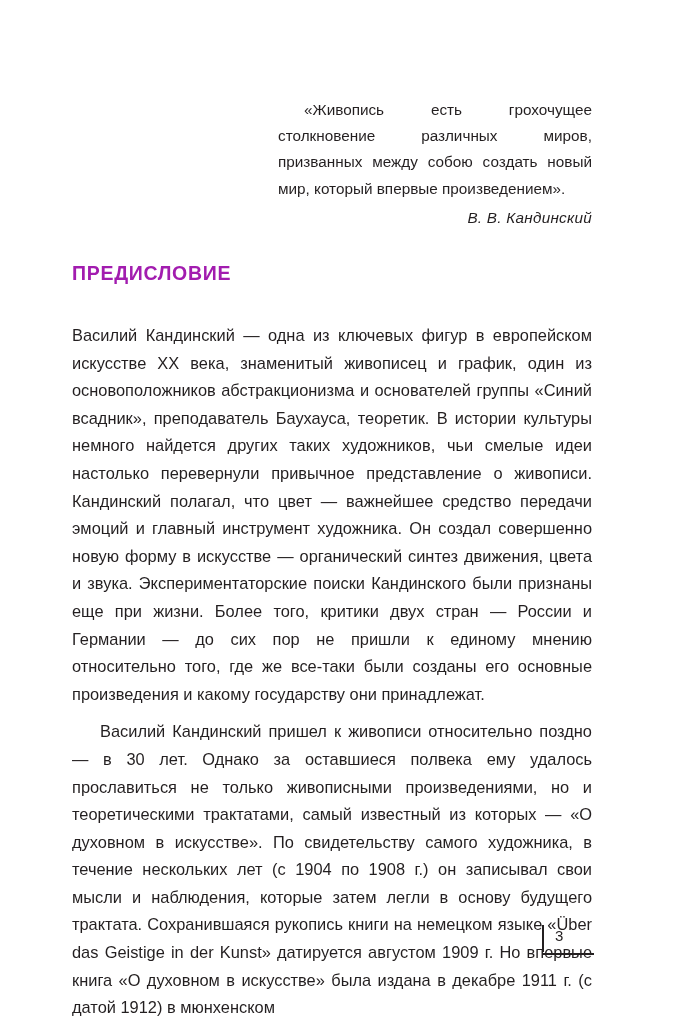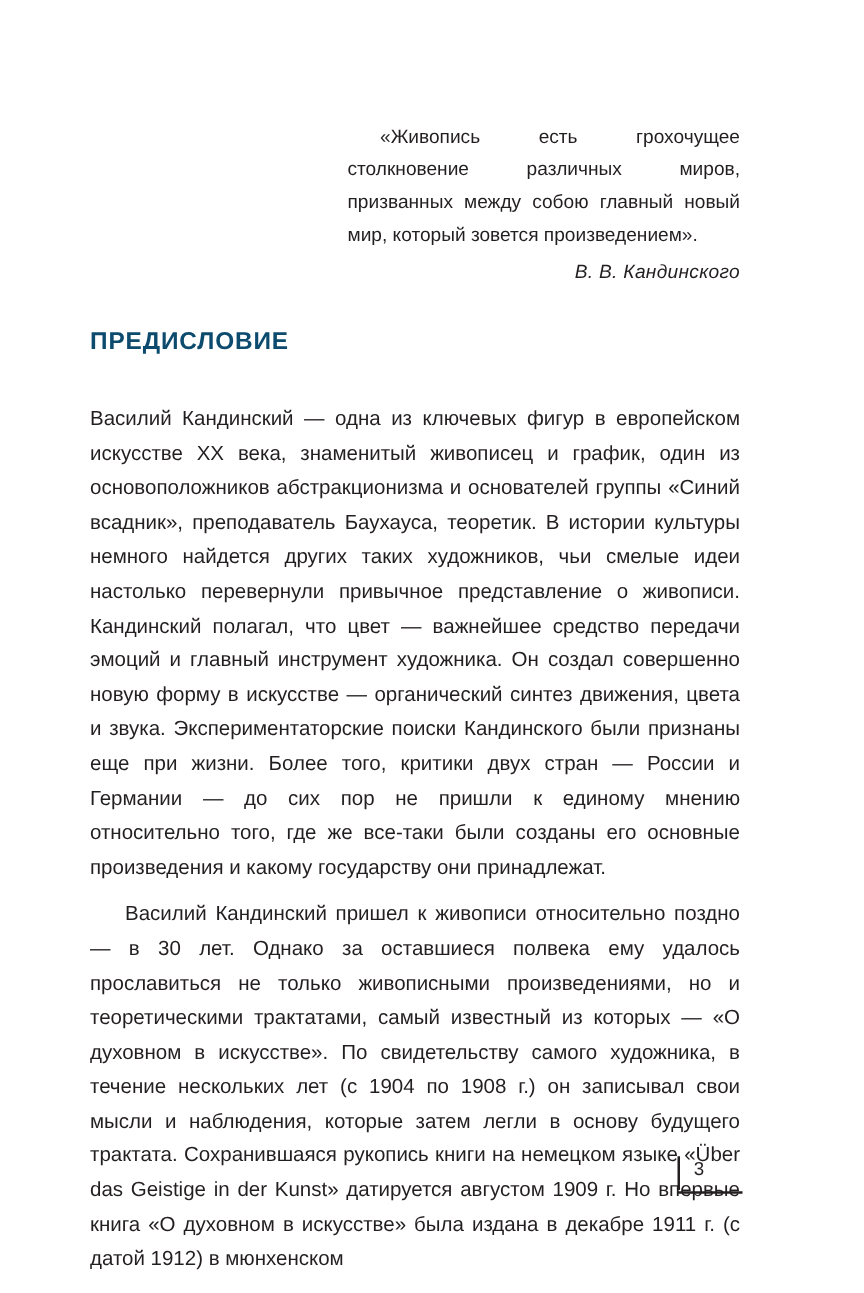--- a/index.html
+++ b/index.html
@@ -54,21 +54,21 @@
   .section-heading {
     position: absolute;
     left: 72px;
     top: 261px;
     margin: 0;
     font-size: 19.5px;
     line-height: 24px;
     font-weight: 700;
     letter-spacing: 0.7px;
     text-transform: uppercase;
-    color: #0c4a6e;
+    color: #a21caf;
   }
 
   
   .body-text {
     position: absolute;
     left: 72px;
     top: 322px;
     width: 520px;
   }
 
@@ -123,22 +123,22 @@
     line-height: 20px;
     color: #231f20;
   }
 </style>
 </head>
 <body>
 
 <div class="page">
 
   <div class="epigraph">
-    <p class="epigraph-quote">«Живопись есть грохочущее столкновение различных миров, призванных между собою главный новый мир, который зовется произведением».</p>
-    <p class="epigraph-attribution">В. В. Кандинского</p>
+    <p class="epigraph-quote">«Живопись есть грохочущее столкновение различных миров, призванных между собою создать новый мир, который впервые произведением».</p>
+    <p class="epigraph-attribution">В. В. Кандинский</p>
   </div>
 
   <h1 class="section-heading">ПРЕДИСЛОВИЕ</h1>
 
   <div class="body-text">
     <p>Василий Кандинский — одна из ключевых фигур в европейском искусстве XX века, знаменитый живописец и график, один из основоположников абстракционизма и основателей группы «Синий всадник», преподаватель Баухауса, теоретик. В истории культуры немного найдется других таких художников, чьи смелые идеи настолько перевернули привычное представление о живописи. Кандинский полагал, что цвет — важнейшее средство передачи эмоций и главный инструмент художника. Он создал совершенно новую форму в искусстве — органический синтез движения, цвета и звука. Экспериментаторские поиски Кандинского были признаны еще при жизни. Более того, критики двух стран — России и Германии — до сих пор не пришли к единому мнению относительно того, где же все-таки были созданы его основные произведения и какому государству они принадлежат.</p>
     <p class="indented">Василий Кандинский пришел к живописи относительно поздно — в 30 лет. Однако за оставшиеся полвека ему удалось прославиться не только живописными произведениями, но и теоретическими трактатами, самый известный из которых — «О духовном в искусстве». По свидетельству самого художника, в течение нескольких лет (с 1904 по 1908 г.) он записывал свои мысли и наблюдения, которые затем легли в основу будущего трактата. Сохранившаяся рукопись книги на немецком языке «Über das Geistige in der Kunst» датируется августом 1909 г. Но впервые книга «О духовном в искусстве» была издана в декабре 1911 г. (с датой 1912) в мюнхенском</p>
   </div>
 
   <div class="folio">

